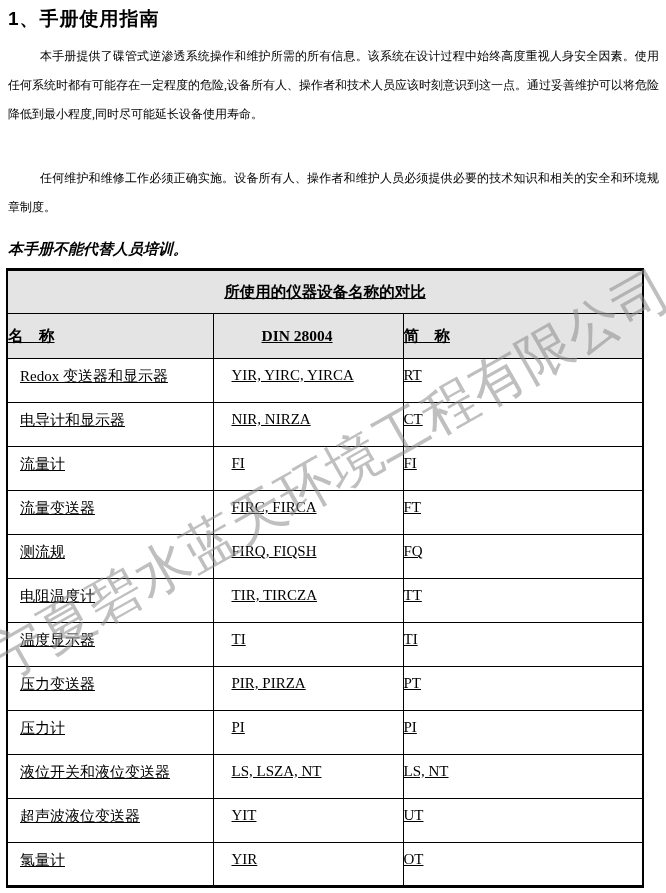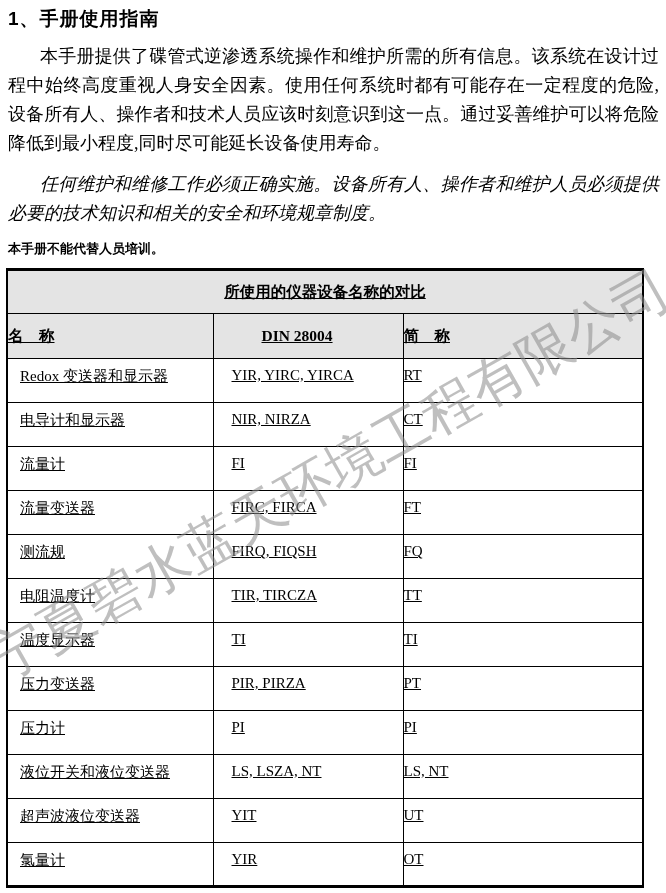--- a/index.html
+++ b/index.html
@@ -18,32 +18,33 @@
   }
   .heading {
     position: absolute; left: 8px; top: 6px;
     font-family: "Liberation Sans", sans-serif;
     font-size: 19px; font-weight: bold;
     letter-spacing: 1px;
     white-space: nowrap;
   }
   .para {
     position: absolute; left: 8px; width: 651px;
-    font-size: 18px; line-height: 29px;
+    font-size: 12px; line-height: 29px;
     text-align: justify;
     text-indent: 32px;
   }
   .para-1 { top: 42px; }
-  .para-2 { top: 170px; font-style: italic; }
+  .para-2 { top: 164px; }
   .bold-note {
     position: absolute; left: 8px; top: 234px;
     font-family: "Liberation Sans", sans-serif;
-    font-size: 13px; font-weight: bold;
+    font-size: 15px; font-weight: bold;
     line-height: 29px;
     white-space: nowrap;
+    font-style: italic;
   }
   table.cmp {
     position: absolute; left: 6px; top: 268px;
     width: 636px;
     border-collapse: collapse;
     table-layout: fixed;
     border: 2px solid var(--border-color, #000);
     border-top-width: 3px;
     border-bottom-width: 3px;
     font-size: 15px;

